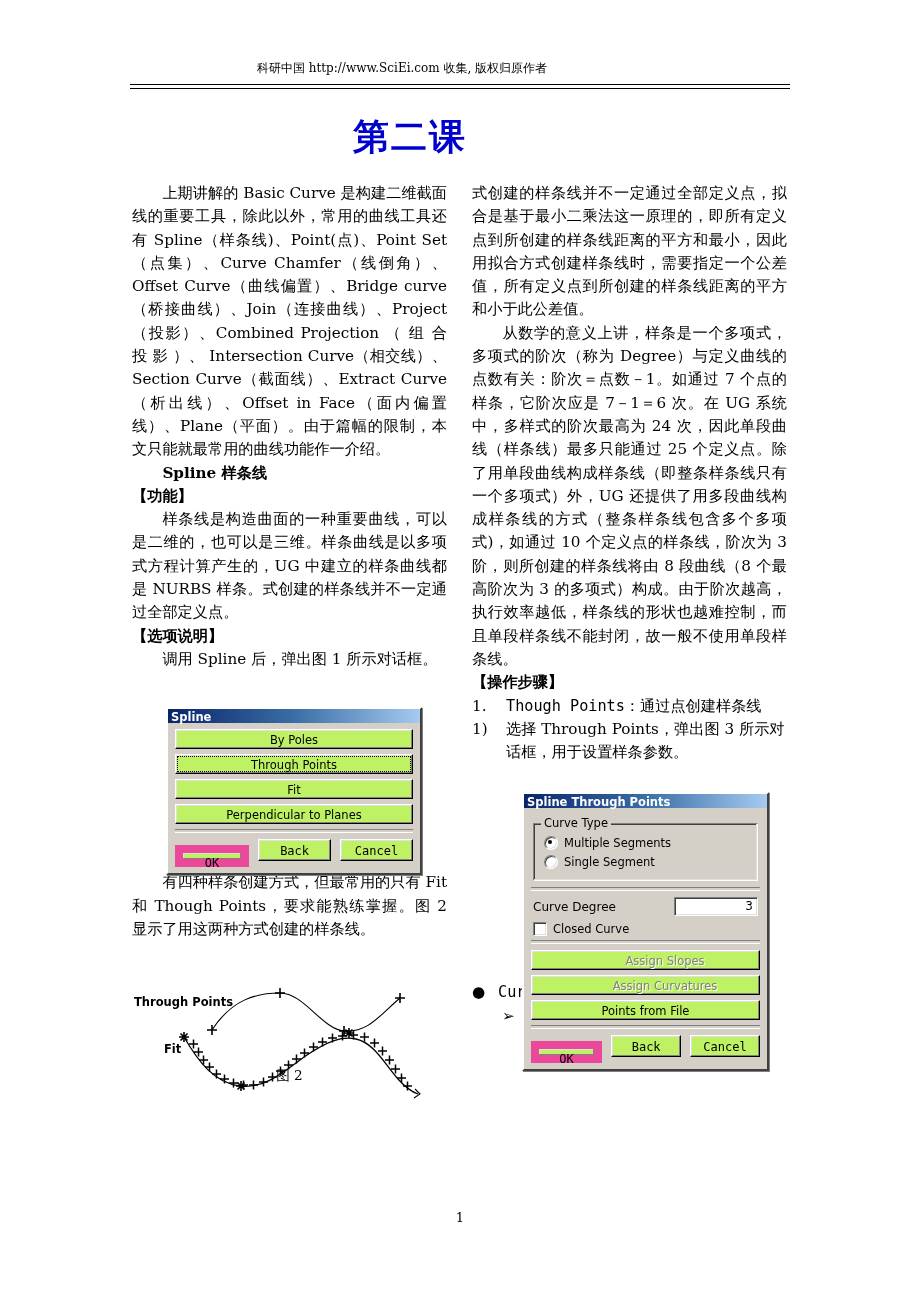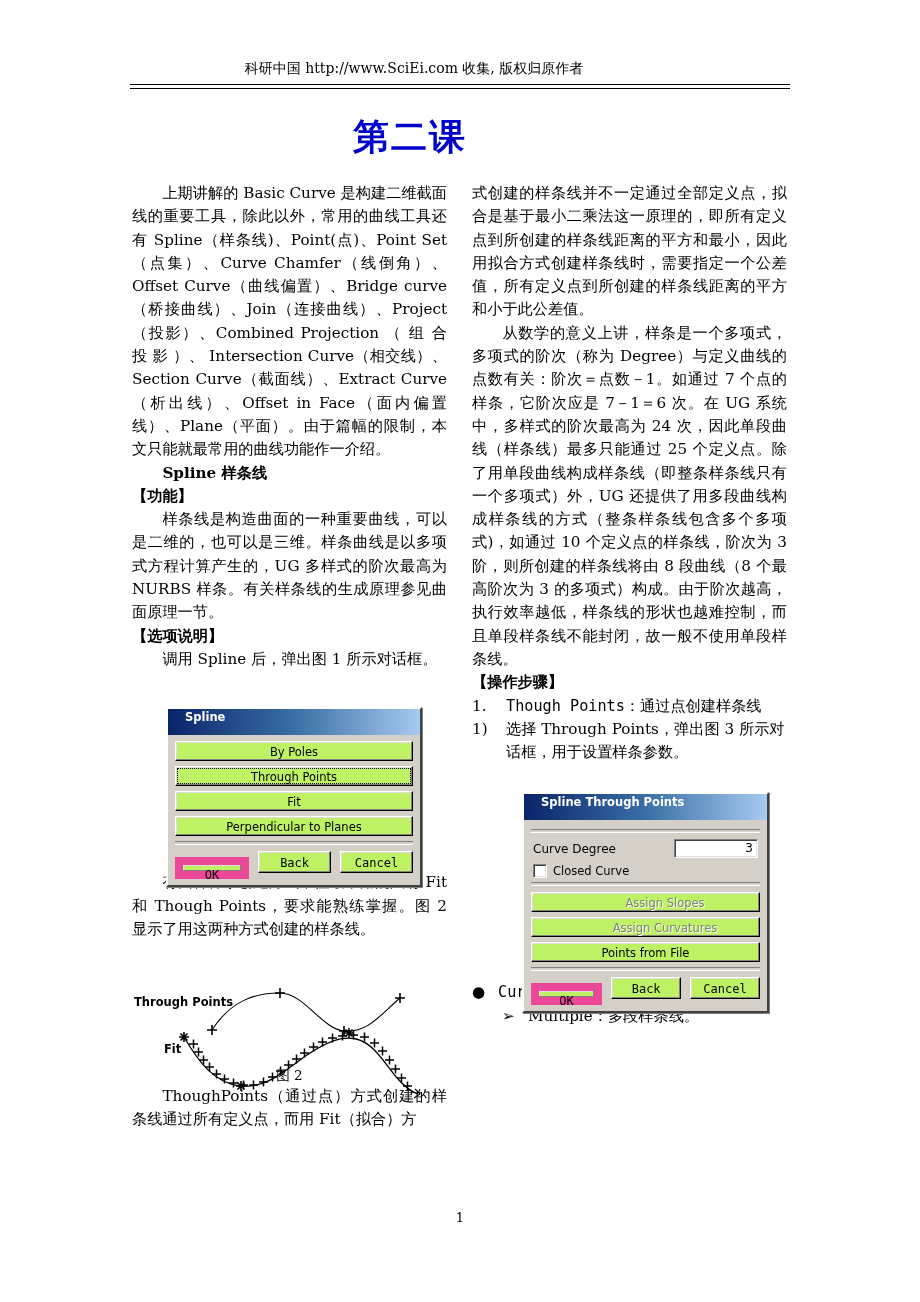--- a/index.html
+++ b/index.html
@@ -19,24 +19,24 @@
   
   .page {
     position: absolute;
     left: 0; top: 0;
     width: 920px; height: 1302px;
   }
 
   
   .header-text {
     position: absolute;
-    left: 16px; top: 60px;
+    left: 4px; top: 60px;
     width: 796px;
     text-align: center;
-    font-size: 14px;
+    font-size: 12px;
     font-family: "DejaVu Serif", "Liberation Serif", serif;
     letter-spacing: 0px;
     white-space: nowrap;
   }
   .header-rule {
     position: absolute;
     left: 130px; top: 84px;
     width: 660px;
     height: 3px;
     border-top: 1px solid #000;
@@ -91,23 +91,23 @@
   
   .dlg {
     background: #d4d0c8;
     border: 2px solid;
     border-color: #ffffff #404040 #404040 #ffffff;
     box-shadow: 1px 1px 0 #808080;
     padding: 0;
     font-family: "DejaVu Sans", "Liberation Sans", sans-serif;
   }
   .dlg-title {
-    height: 26px;
+    height: 14px;
     line-height: 17px;
-    padding-left: 17px;
+    padding-left: 3px;
     color: #ffffff;
     font-size: 11.5px;
     font-weight: bold;
     background: linear-gradient(to right, #0a246a 0%, #3a6ea5 50%, #a6caf0 100%);
   }
   .dlg-body { padding: 6px 7px 6px 7px; }
 
   .btn {
     display: block;
     width: 100%;
@@ -274,37 +274,36 @@
   <div class="doc-title">第二课</div>
 
   <div class="col col-left">
 
     <p class="para indent">上期讲解的 Basic Curve 是构建二维截面线的重要工具，除此以外，常用的曲线工具还有 Spline（样条线)、Point(点)、Point Set（点集）、Curve Chamfer（线倒角）、Offset Curve（曲线偏置）、Bridge curve（桥接曲线）、Join（连接曲线）、Project（投影）、Combined Projection （ 组 合 投 影 ）、 Intersection Curve（相交线）、Section Curve（截面线）、Extract Curve（析出线）、Offset in Face（面内偏置线）、Plane（平面）。由于篇幅的限制，本文只能就最常用的曲线功能作一介绍。</p>
 
     <p class="para indent bold">Spline 样条线</p>
 
     <p class="para bold">【功能】</p>
 
-    <p class="para indent">样条线是构造曲面的一种重要曲线，可以是二维的，也可以是三维。样条曲线是以多项式方程计算产生的，UG 多样式的阶次最高为 NURBS 样条。有关样条线的生成原理参见曲面原理一节。</p>
+    <p class="para indent">样条线是构造曲面的一种重要曲线，可以是二维的，也可以是三维。样条曲线是以多项式方程计算产生的，UG 中建立的样条曲线都是 NURBS 样条。式创建的样条线并不一定通过全部定义点。</p>
 
     <p class="para bold">【选项说明】</p>
 
     <p class="para indent">调用 Spline 后，弹出图 1 所示对话框。</p>
 
     <div style="height:178px"></div>
 
     <p class="fig-cap">图 1</p>
 
     <p class="para indent mono">有四种样条创建方式，但最常用的只有 Fit 和 Though Points，要求能熟练掌握。图 2 显示了用这两种方式创建的样条线。</p>
 
     <div style="height:122px"></div>
 
     <p class="fig-cap">图 2</p>
 
-    <p class="para indent mono">ThoughPoints（通过点）方式创建的样条线通过所有定义点，而用 Fit（拟合）方</p>
   </div>
 
   <div class="col col-right">
 
     <p class="para">式创建的样条线并不一定通过全部定义点，拟合是基于最小二乘法这一原理的，即所有定义点到所创建的样条线距离的平方和最小，因此用拟合方式创建样条线时，需要指定一个公差值，所有定义点到所创建的样条线距离的平方和小于此公差值。</p>
 
     <p class="para indent">从数学的意义上讲，样条是一个多项式，多项式的阶次（称为 Degree）与定义曲线的点数有关：阶次＝点数－1。如通过 7 个点的样条，它阶次应是 7－1＝6 次。在 UG 系统中，多样式的阶次最高为 24 次，因此单段曲线（样条线）最多只能通过 25 个定义点。除了用单段曲线构成样条线（即整条样条线只有一个多项式）外，UG 还提供了用多段曲线构成样条线的方式（整条样条线包含多个多项式)，如通过 10 个定义点的样条线，阶次为 3 阶，则所创建的样条线将由 8 段曲线（8 个最高阶次为 3 的多项式）构成。由于阶次越高，执行效率越低，样条线的形状也越难控制，而且单段样条线不能封闭，故一般不使用单段样条线。</p>
 
     <p class="para bold">【操作步骤】</p>
 
@@ -346,20 +345,31 @@
         <button class="btn">Back</button>
         <button class="btn">Cancel</button>
       </div>
     </div>
   </div>
 
   <div class="dlg" id="stp-dialog">
     <div class="dlg-title">Spline Through Points</div>
     <div class="dlg-body">
 
+      <div class="groupbox">
+        <span class="gb-title">Curve Type</span>
+        <div class="radio-row">
+          <span class="radio on"></span>
+          <span class="radio-label">Multiple Segments</span>
+        </div>
+        <div class="radio-row">
+          <span class="radio"></span>
+          <span class="radio-label">Single Segment</span>
+        </div>
+      </div>
 
       <div class="dlg-sep"></div>
 
       <div class="field-row">
         <span class="field-label">Curve Degree</span>
         <span class="field-input">3</span>
       </div>
 
       <div class="check-row">
         <span class="checkbox"></span>

